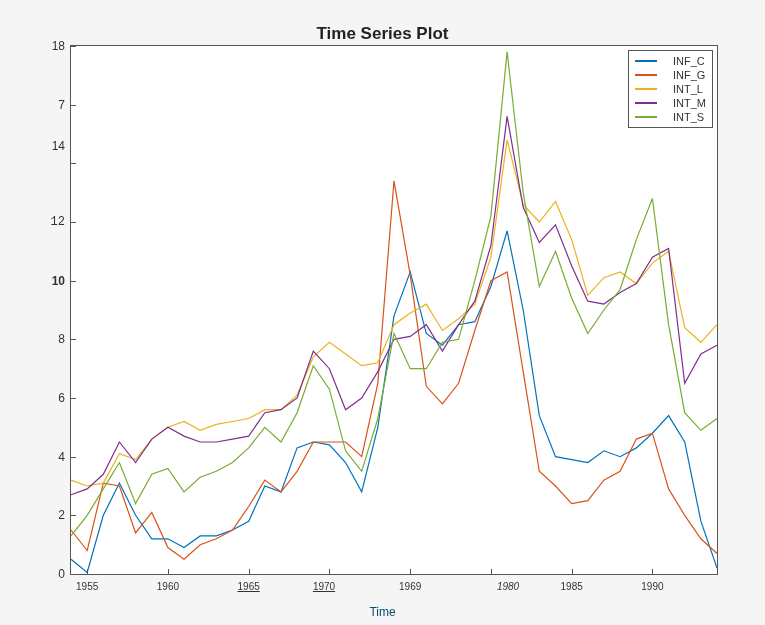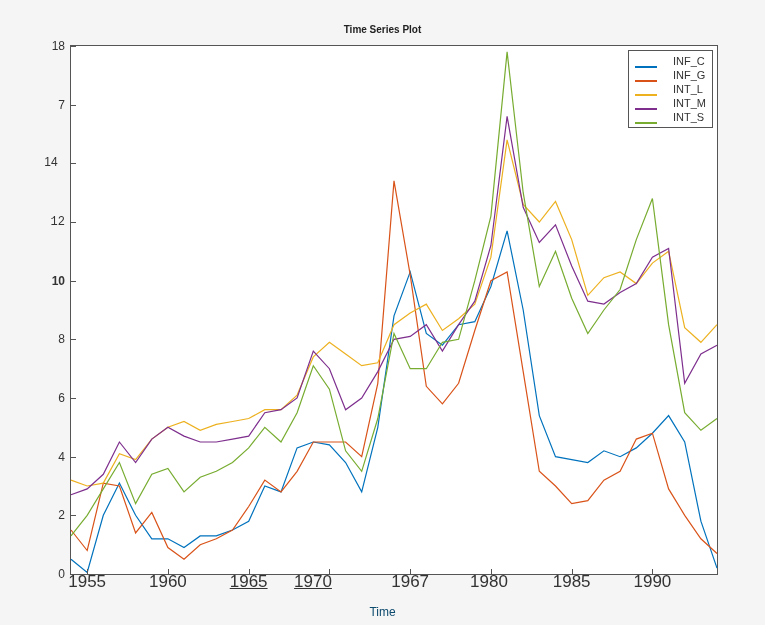--- a/index.html
+++ b/index.html
@@ -1,25 +1,25 @@
 <!DOCTYPE html>
 <html><head>
 <meta charset="utf-8">
 <style>
 html,body{margin:0;padding:0;width:765px;height:625px;background:#f5f5f5;font-family:Helvetica,Arial,sans-serif;overflow:hidden}
 .figure{position:relative;width:765px;height:625px}
-.title{position:absolute;top:24px;left:0;width:100%;text-align:center;font-weight:bold;font-size:10px;color:#222}
+.title{position:absolute;top:24px;left:0;width:100%;text-align:center;font-weight:bold;font-size:17px;color:#222}
 .axes{position:absolute;left:70px;top:45px;width:648px;height:530px;background:#fff;border:1px solid #555;box-sizing:border-box}
 .xlabel{position:absolute;bottom:6px;left:0;width:100%;text-align:center;font-size:12px;color:#0c4a6e}
-.xtick{position:absolute;bottom:-18px;font-size:17px;color:#333;transform:translateX(-50%)}
+.xtick{position:absolute;bottom:-18px;font-size:10px;color:#333;transform:translateX(-50%)}
 .ytick{position:absolute;left:-34px;font-size:12px;color:#333;transform:translateY(50%);width:28px;text-align:right}
 .ytick-mark{position:absolute;left:0;width:5px;height:1px;background:#555}
 .xtick-mark{position:absolute;bottom:0;width:1px;height:5px;background:#555}
 .legend{position:absolute;right:4px;top:4px;background:#fff;border:1px solid #555;padding:3px 6px;font-size:11px;color:#333}
-.legend-row{display:flex;align-items:flex-end;gap:16px;line-height:14px}
+.legend-row{display:flex;align-items:center;gap:16px;line-height:14px}
 .legend-swatch{width:22px;height:2px}
 svg{position:absolute;left:0;top:0;width:100%;height:100%;overflow:visible}
 path.series{fill:none;stroke-width:1.2}
 </style>
 </head>
 <body>
 <div class="figure">
   <div class="title">Time Series Plot</div>
   <div class="axes">
     <svg id="plot-svg" preserveAspectRatio="none" viewBox="0 0 646 528">
@@ -52,25 +52,25 @@
         </div>
       </div>
     <div id="xticks">
         <div class="xtick-mark" style="left: 16.15px;"></div>
         <div class="xtick" style="left: 16.15px;">1955</div>
         <div class="xtick-mark" style="left: 96.9px;"></div>
         <div class="xtick" style="left: 96.9px; text-align: center;">1960</div>
         <div class="xtick-mark" style="left: 177.65px;"></div>
         <div class="xtick" style="left: 177.65px; text-decoration: underline;">1965</div>
         <div class="xtick-mark" style="left: 258.4px;"></div>
-        <div class="xtick" style="left: 242px; text-decoration: underline;">1970</div>
+        <div class="xtick" style="left: 253px; text-decoration: underline;">1970</div>
         <div class="xtick-mark" style="left: 339.15px;"></div>
-        <div class="xtick" style="left: 339.15px;">1967</div>
+        <div class="xtick" style="left: 339.15px;">1969</div>
         <div class="xtick-mark" style="left: 419.9px;"></div>
-        <div class="xtick" style="left: 418px;">1980</div>
+        <div class="xtick" style="left: 437px; font-style: italic;">1980</div>
         <div class="xtick-mark" style="left: 500.65px;"></div>
         <div class="xtick" style="left: 500.65px;">1985</div>
         <div class="xtick-mark" style="left: 581.4px;"></div>
         <div class="xtick" style="left: 581.4px;">1990</div>
       </div>
     <div id="yticks">
         <div class="ytick-mark" style="top: 528px;"></div>
         <div class="ytick" style="bottom: 0px;">0</div>
         <div class="ytick-mark" style="top: 469.333px;"></div>
         <div class="ytick" style="bottom: 58.6667px;">2</div>
@@ -78,21 +78,21 @@
         <div class="ytick" style="bottom: 117.333px;">4</div>
         <div class="ytick-mark" style="top: 352px;"></div>
         <div class="ytick" style="bottom: 176px;">6</div>
         <div class="ytick-mark" style="top: 293.333px;"></div>
         <div class="ytick" style="bottom: 234.667px;">8</div>
         <div class="ytick-mark" style="top: 234.667px;"></div>
         <div class="ytick" style="bottom: 293.333px; font-weight: bold;">10</div>
         <div class="ytick-mark" style="top: 176px;"></div>
         <div class="ytick" style="bottom: 352px; font-family: Liberation Mono, monospace;">12</div>
         <div class="ytick-mark" style="top: 117.333px;"></div>
-        <div class="ytick" style="bottom: 412px; text-align: center;">14</div>
+        <div class="ytick" style="bottom: 428px;">14</div>
         <div class="ytick-mark" style="top: 58.6667px;"></div>
         <div class="ytick" style="bottom: 469.333px;">7</div>
         <div class="ytick-mark" style="top: 0px;"></div>
         <div class="ytick" style="bottom: 528px;">18</div>
       </div>
   </div>
   <div class="xlabel">Time</div>
 </div>
 
 </body></html>

